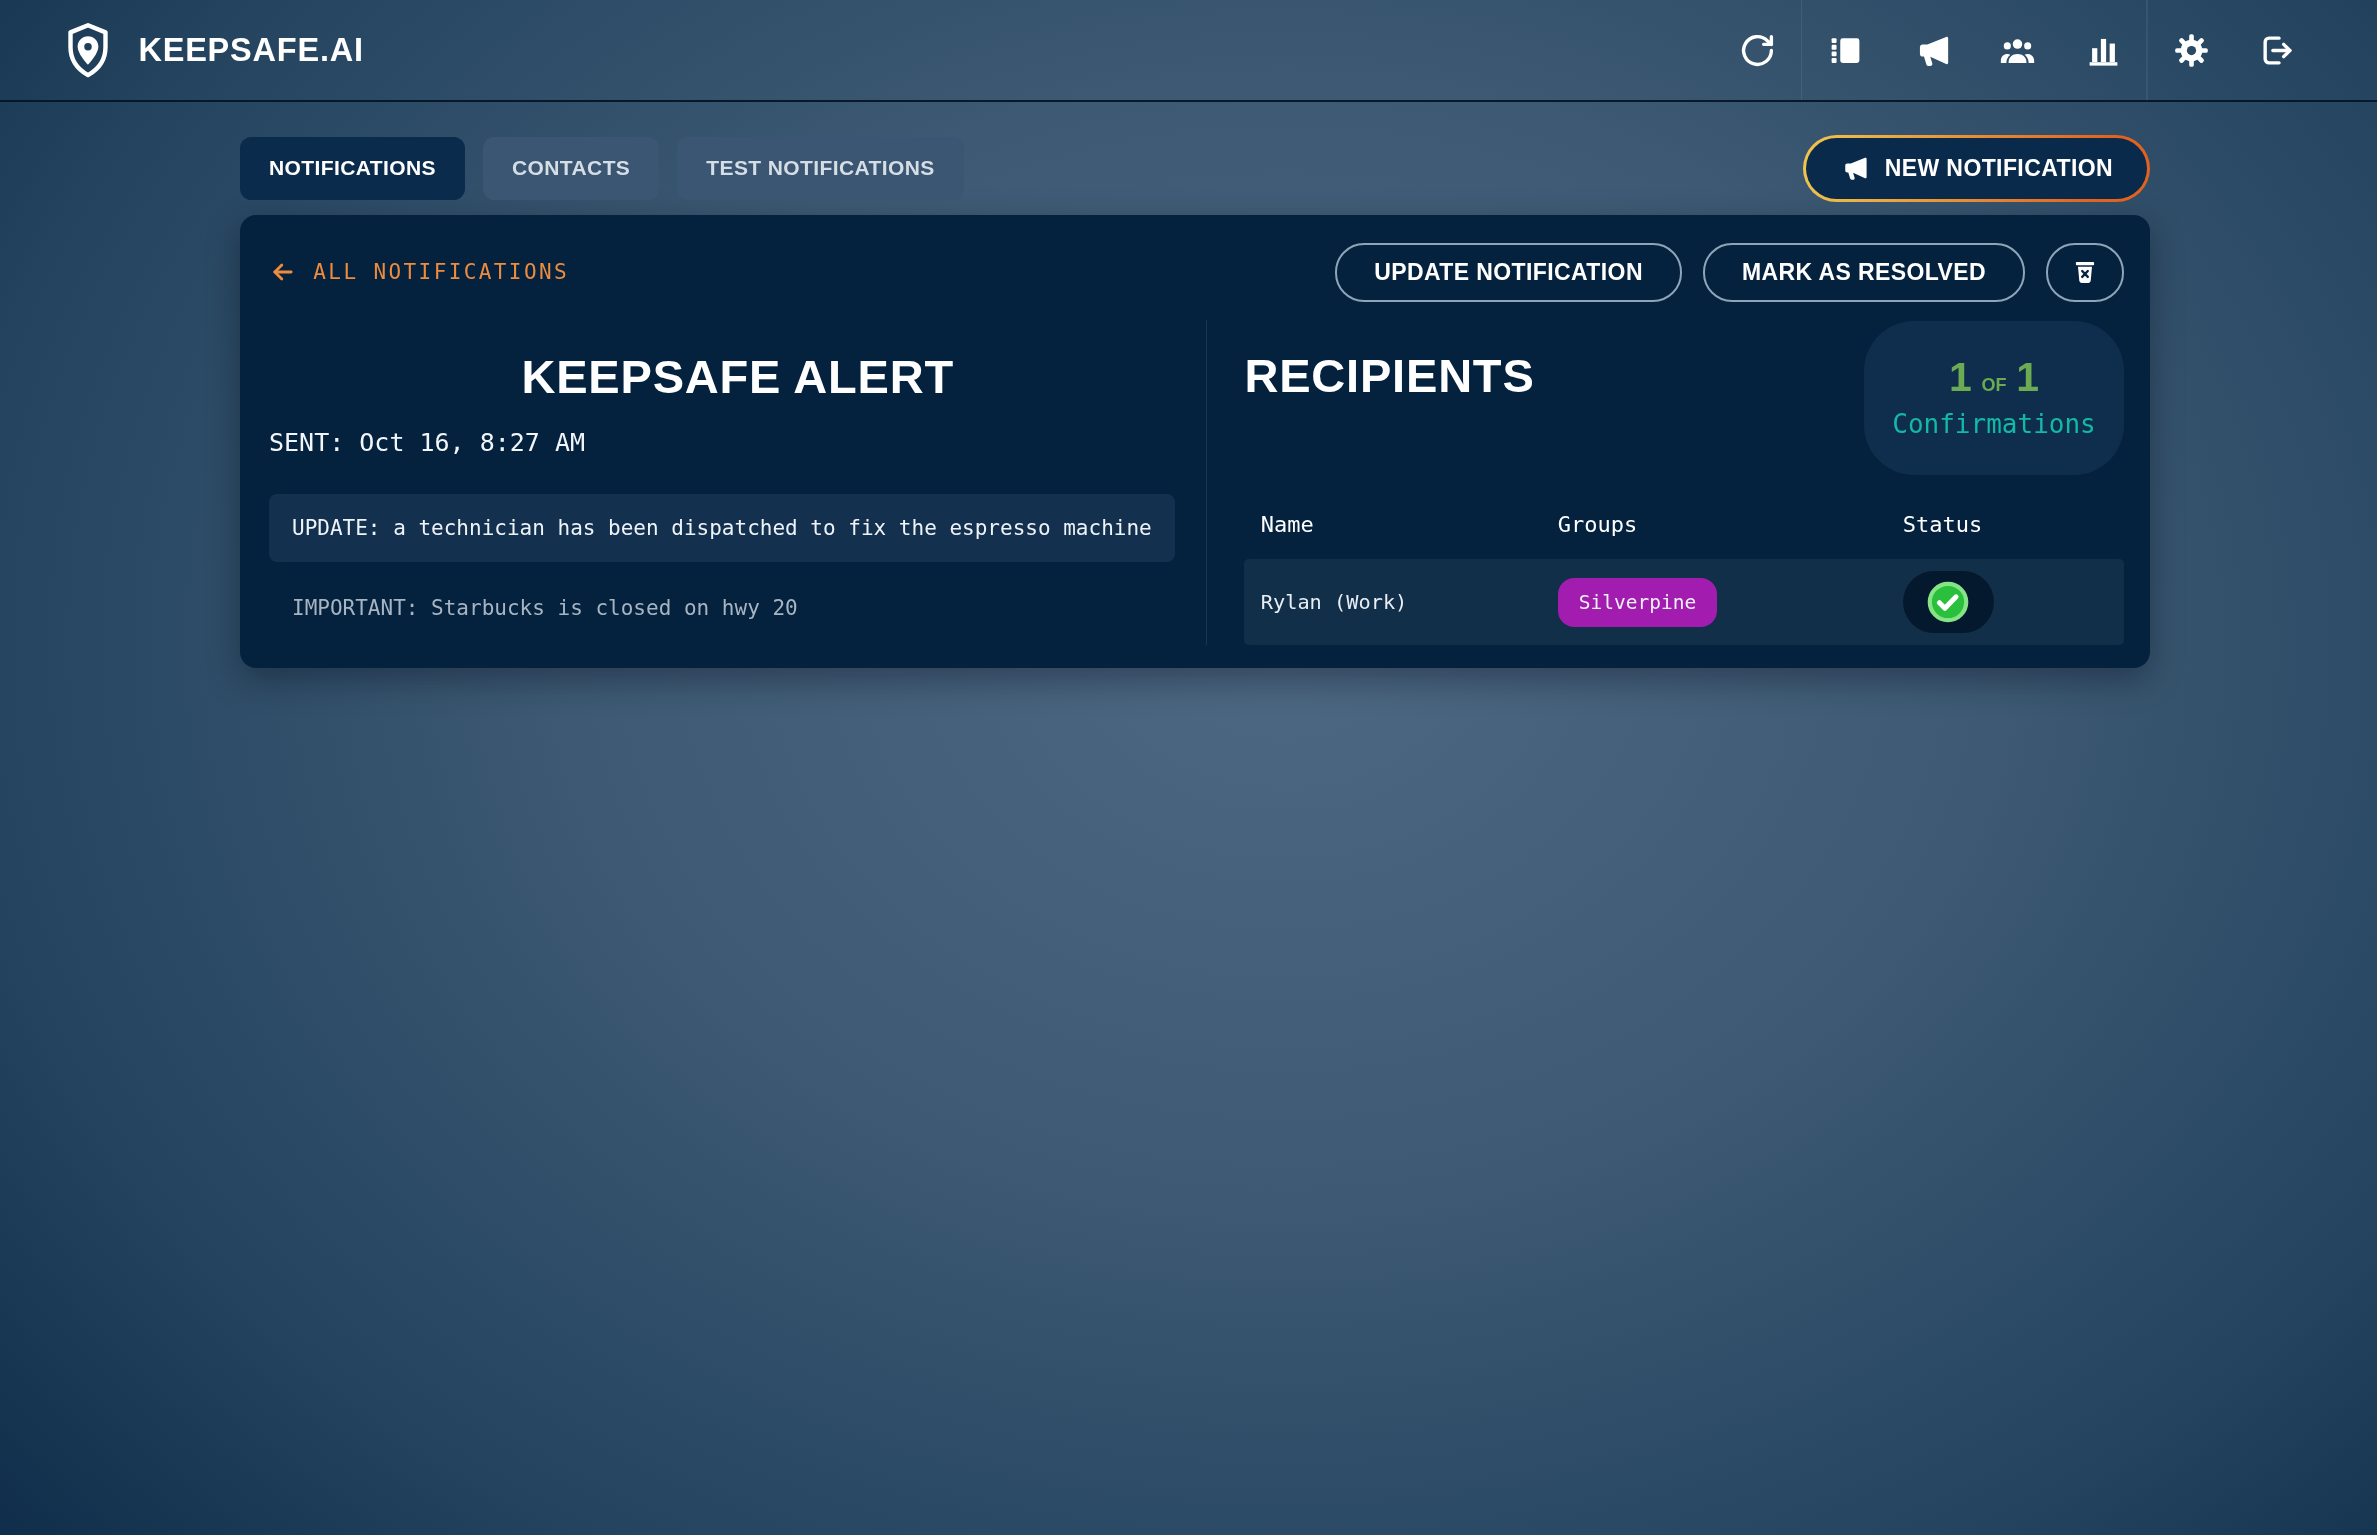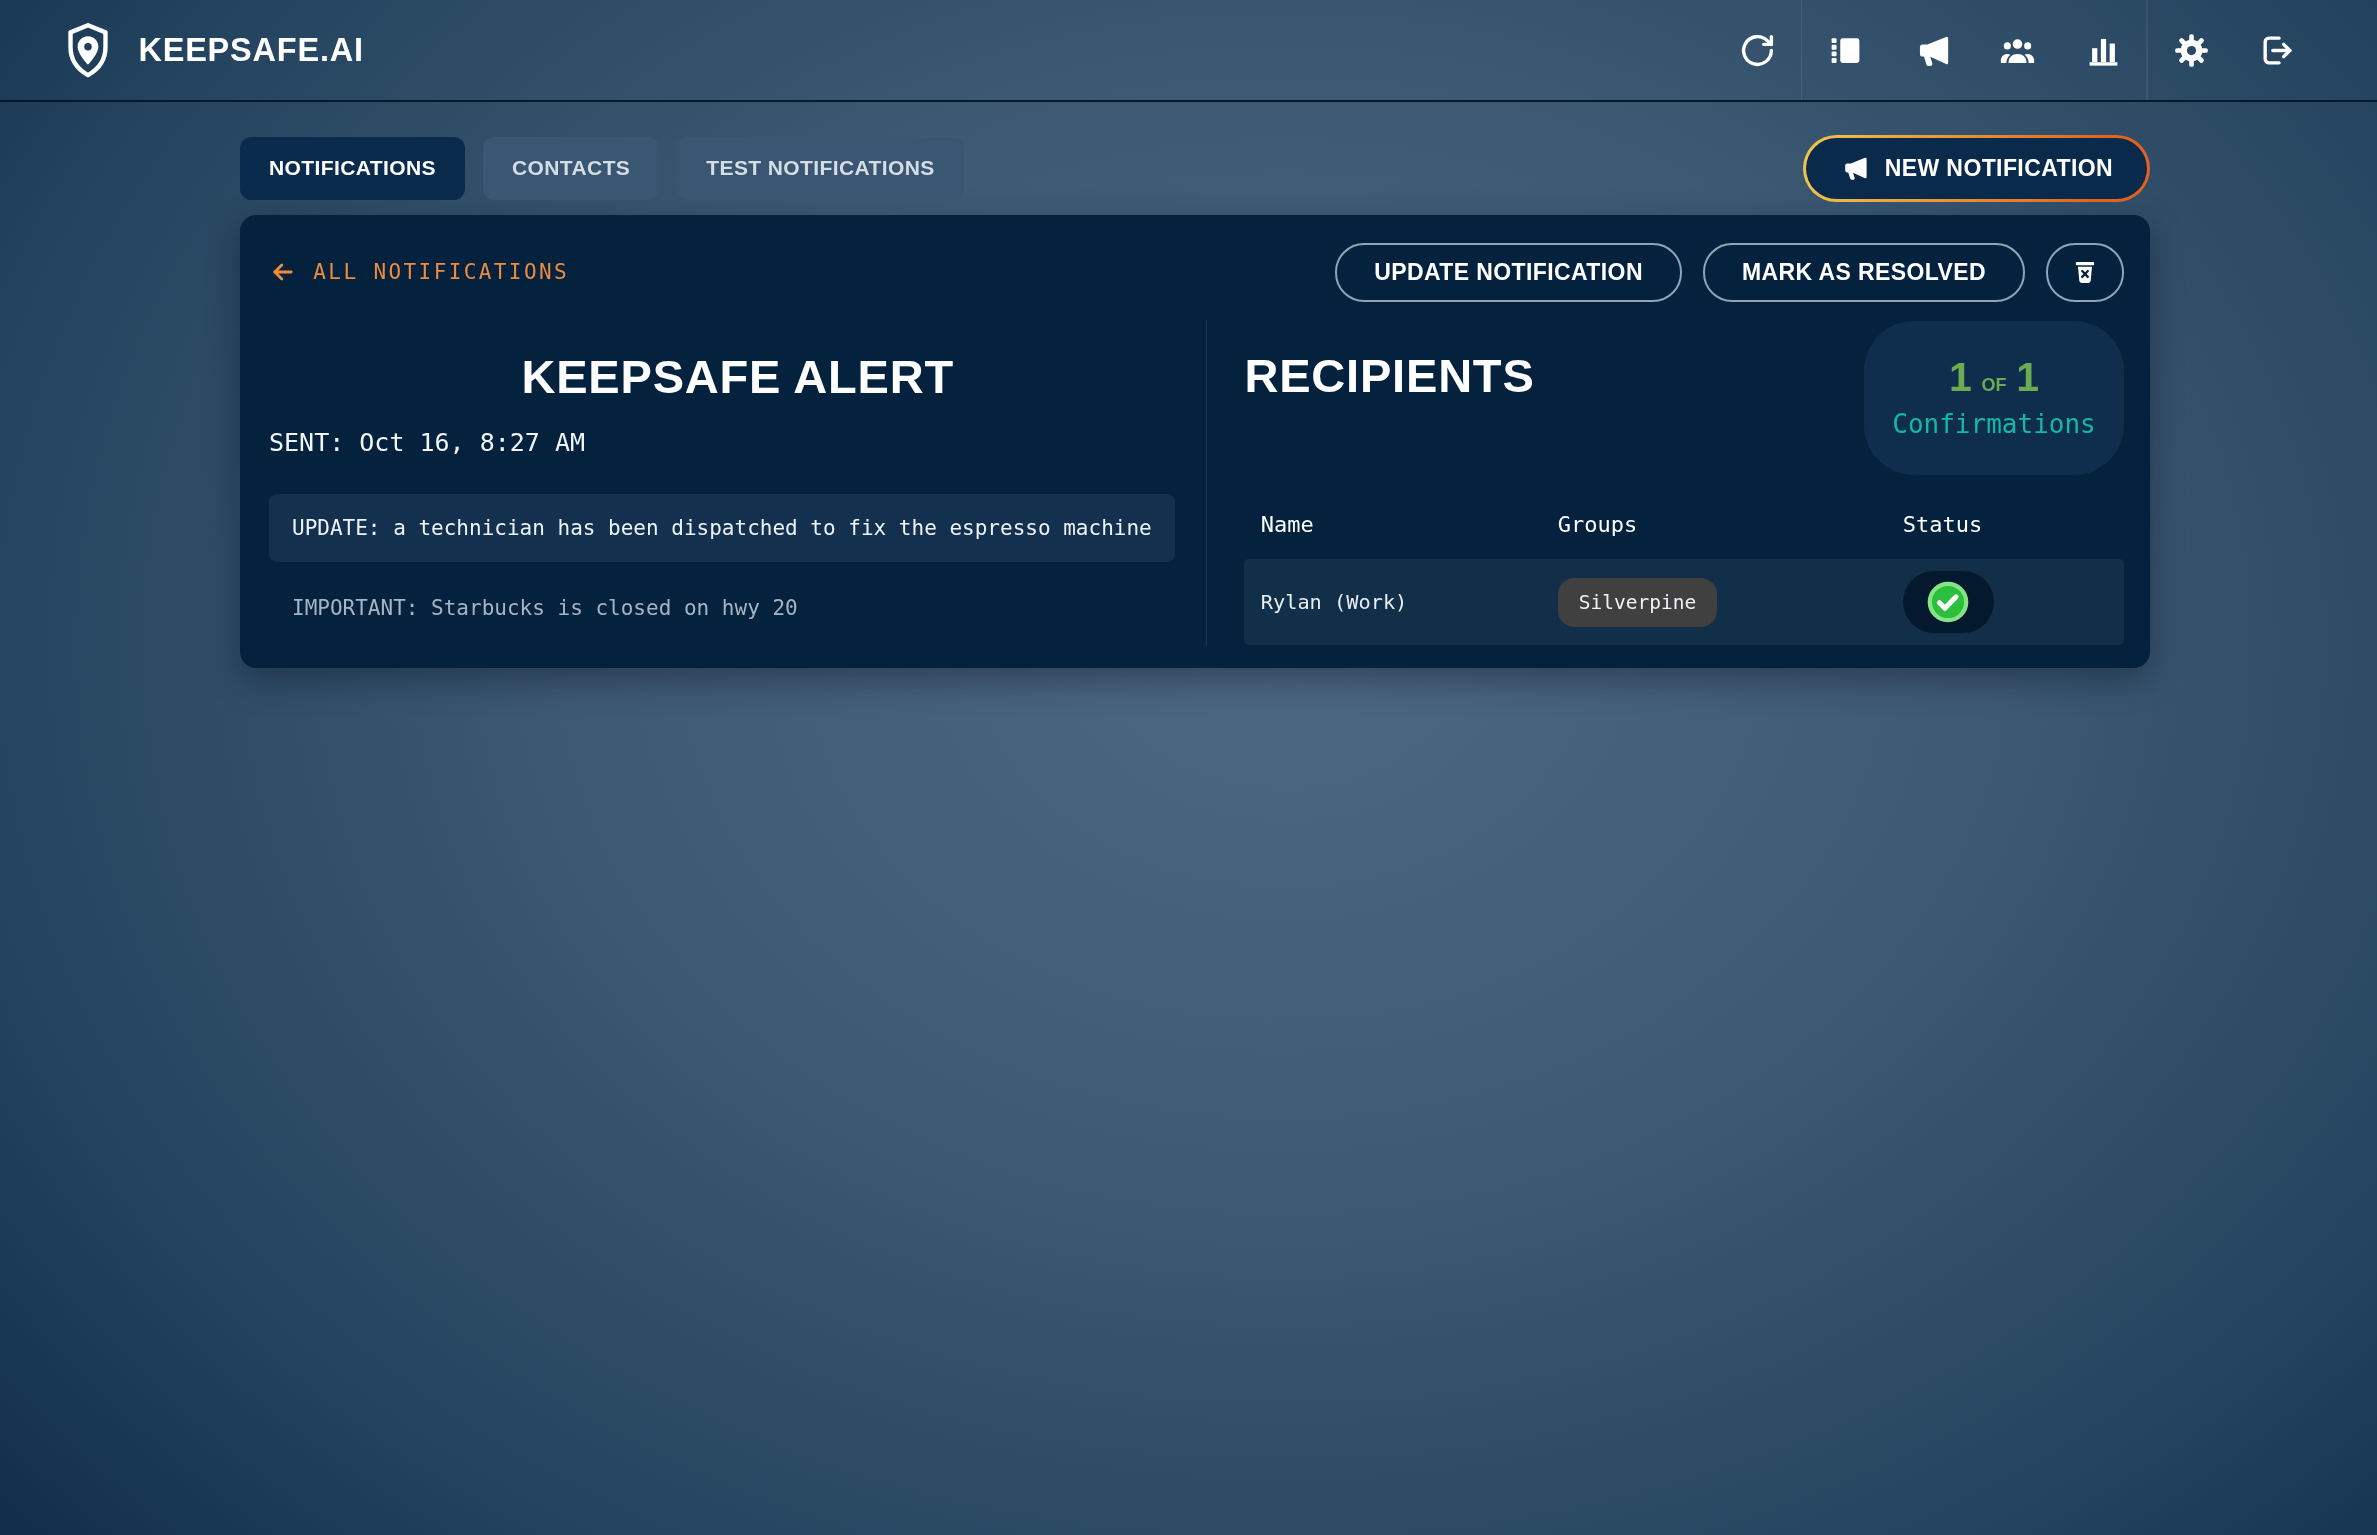--- a/index.html
+++ b/index.html
@@ -100,21 +100,21 @@
 
   .table { margin-top:37px; }
   .thead, .trow { display:grid; grid-template-columns:297px 345px 1fr; align-items:center; padding-left:16.3px; }
   .thead { font-size:22px; color:#ffffff; }
   .trow {
     margin-top:22px; height:86px;
     background:rgba(255,255,255,0.06); border-radius:4.9px;
   }
   .cell-name { font-size:20.3px; color:#e9eef4; }
   .chip {
-    justify-self:start; background:#404040; color:#eef2f6;
+    justify-self:start; background:#a21caf; color:#eef2f6;
     border-radius:16.3px; padding:13px 21px; font-size:19.5px;
   }
   .status-pill {
     justify-self:start; width:91px; height:62px; border-radius:31px;
     background:#05192e; display:flex; align-items:center; justify-content:center;
   }
   .status-pill svg { width:46px; height:46px; }
 </style>
 </head>
 <body>

